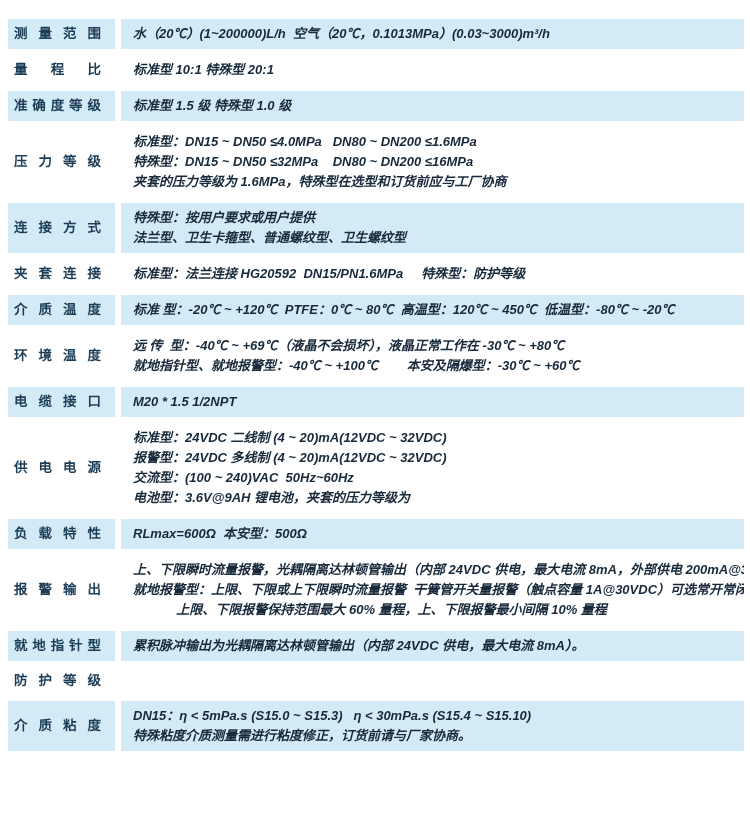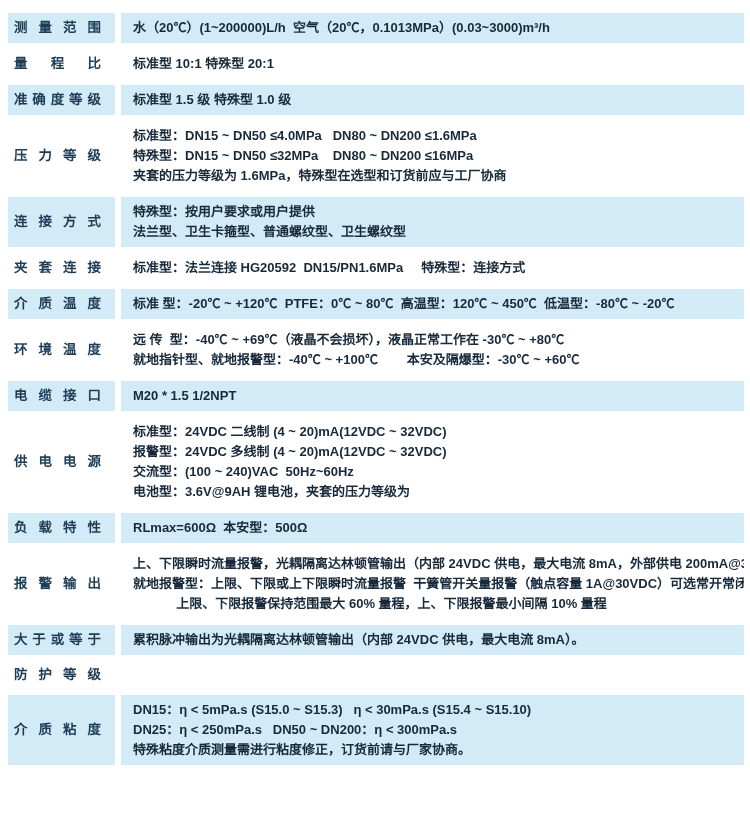--- a/index.html
+++ b/index.html
@@ -5,21 +5,21 @@
   html, body {
     margin: 0;
     padding: 0;
     background: #ffffff;
     width: 750px;
     height: 836px;
     overflow: hidden;
     font-family: "Liberation Sans", sans-serif;
   }
   .spec-table {
-    padding: 13px 6px 0 8px;
+    padding: 19px 6px 0 8px;
   }
   .row {
     display: flex;
     margin-bottom: 6px;
   }
   .row:nth-of-type(odd) .cell {
     background: #d2ebf7;
   }
   .row:nth-of-type(even) .cell {
     background: #ffffff;
@@ -45,20 +45,21 @@
     text-align-last: justify;
     line-height: 18px;
   }
   .value-cell {
     flex: 1;
     padding: 5px 8px 5px 12px;
     display: flex;
     flex-direction: column;
     justify-content: flex-end;
     overflow: hidden;
+    font-style: italic;
   }
   .line {
     font-size: 13px;
     font-weight: bold;
     color: #17293a;
     line-height: 20px;
     white-space: pre;
   }
 </style>
 </head>
@@ -112,21 +113,21 @@
       <div class="line">特殊型：按用户要求或用户提供</div>
       <div class="line">法兰型、卫生卡箍型、普通螺纹型、卫生螺纹型</div>
     </div>
   </div>
 
   <div class="row">
     <div class="cell label-cell">
       <span class="label">夹套连接</span>
     </div>
     <div class="cell value-cell">
-      <div class="line">标准型：法兰连接 HG20592  DN15/PN1.6MPa     特殊型：连接方式</div>
+      <div class="line">标准型：法兰连接 HG20592  DN15/PN1.6MPa     特殊型：防护等级</div>
     </div>
   </div>
 
   <div class="row">
     <div class="cell label-cell">
       <span class="label">介质温度</span>
     </div>
     <div class="cell value-cell">
       <div class="line">标准 型：-20℃ ~ +120℃  PTFE：0℃ ~ 80℃  高温型：120℃ ~ 450℃  低温型：-80℃ ~ -20℃</div>
     </div>
@@ -178,39 +179,38 @@
     </div>
     <div class="cell value-cell">
       <div class="line">上、下限瞬时流量报警，光耦隔离达林顿管输出（内部 24VDC 供电，最大电流 8mA，外部供电 200mA@30VDC)</div>
       <div class="line">就地报警型：上限、下限或上下限瞬时流量报警  干簧管开关量报警（触点容量 1A@30VDC）可选常开常闭</div>
       <div class="line">            上限、下限报警保持范围最大 60% 量程，上、下限报警最小间隔 10% 量程</div>
     </div>
   </div>
 
   <div class="row">
     <div class="cell label-cell">
-      <span class="label">大于或等于</span>
+      <span class="label">就地指针型</span>
     </div>
     <div class="cell value-cell">
       <div class="line">累积脉冲输出为光耦隔离达林顿管输出（内部 24VDC 供电，最大电流 8mA）。</div>
     </div>
   </div>
 
   <div class="row">
     <div class="cell label-cell">
       <span class="label">防护等级</span>
     </div>
   </div>
 
 
 
   <div class="row">
     <div class="cell label-cell">
       <span class="label">介质粘度</span>
     </div>
     <div class="cell value-cell">
       <div class="line">DN15：η &lt; 5mPa.s (S15.0 ~ S15.3)   η &lt; 30mPa.s (S15.4 ~ S15.10)</div>
-      <div class="line">DN25：η &lt; 250mPa.s   DN50 ~ DN200：η &lt; 300mPa.s</div>
       <div class="line">特殊粘度介质测量需进行粘度修正，订货前请与厂家协商。</div>
     </div>
   </div>
 
 </div>
 
 </body></html>

